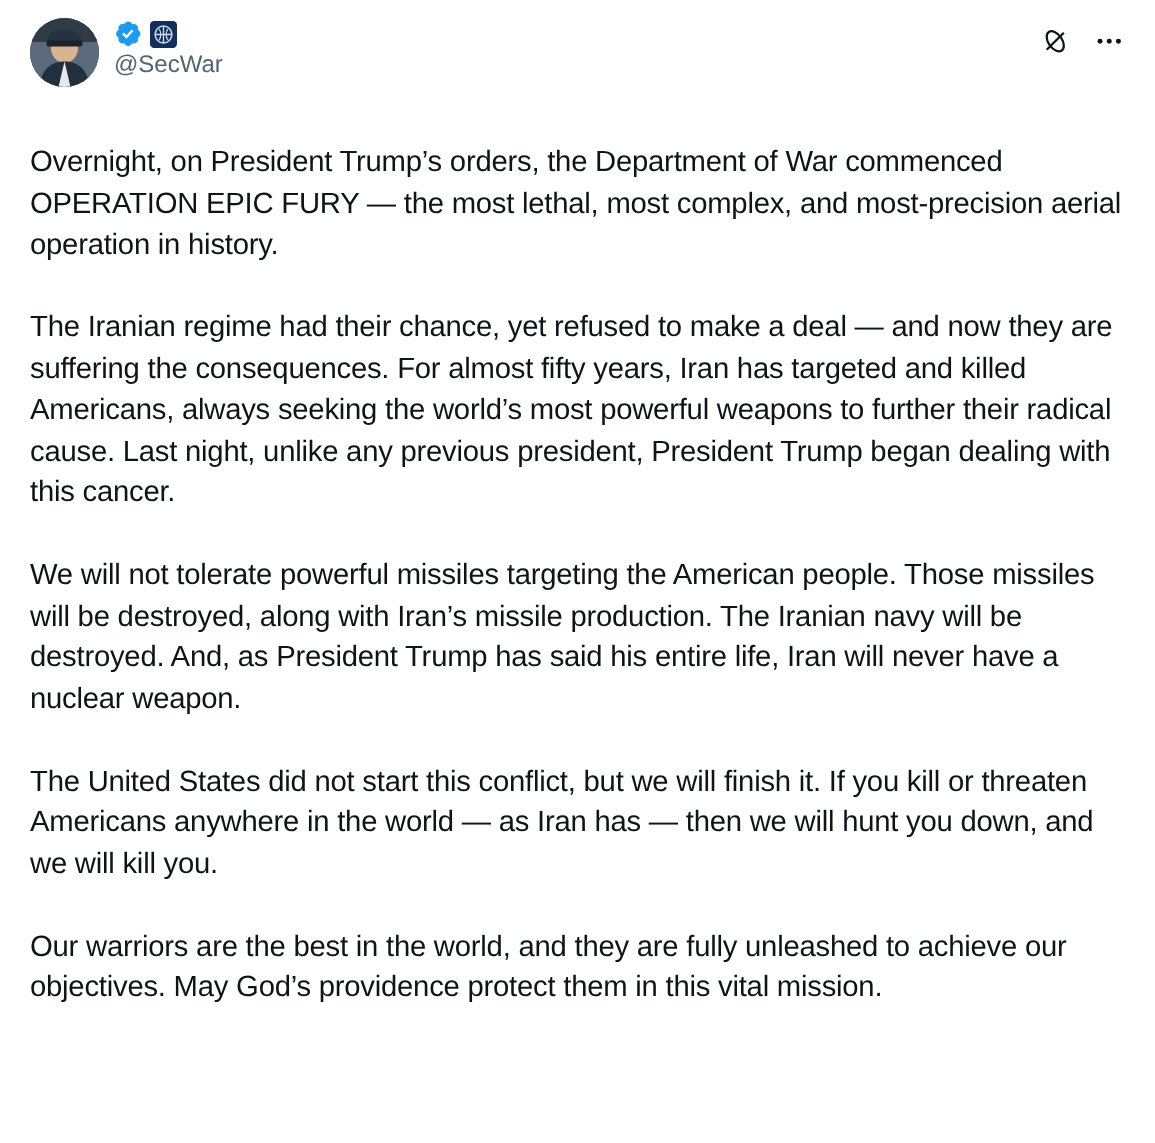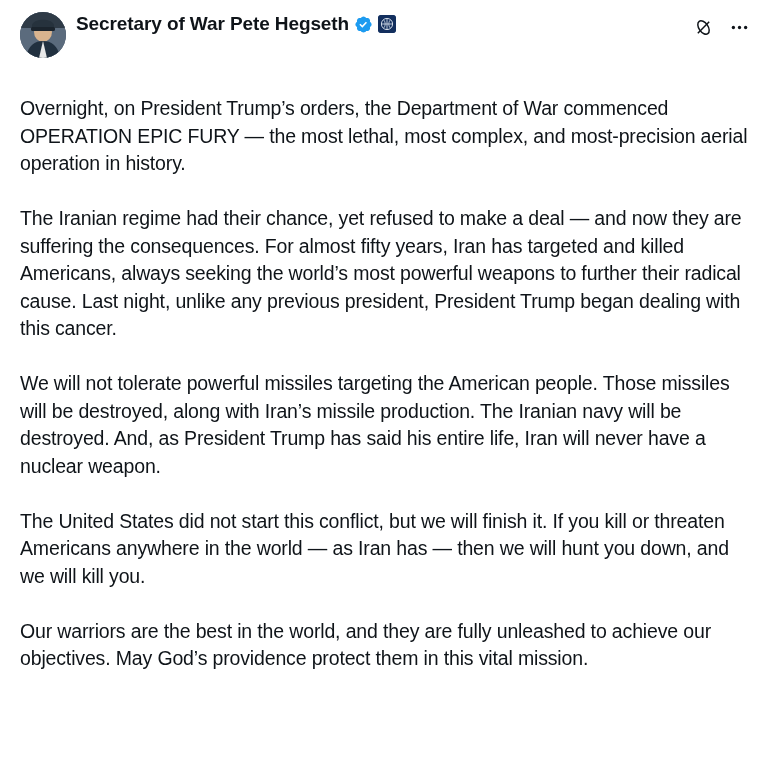--- a/index.html
+++ b/index.html
@@ -118,35 +118,35 @@
         <ellipse cx="23" cy="20" rx="9" ry="10" fill="#d9b48f"></ellipse>
         <path d="M6 46 C8 33 15 29 23 29 C31 29 38 33 40 46 Z" fill="#21303f"></path>
         <path d="M23 29 L19 46 L27 46 Z" fill="#e8e8e8"></path>
         <path d="M12 13 C14 6 32 6 34 13 L34 17 L12 17 Z" fill="#26323d"></path>
         <rect x="11" y="15" width="24" height="4" rx="1.5" fill="#1b242d"></rect>
       </svg>
     </div>
 
     <div class="identity">
       <div class="name-row">
-        <span class="display-name">Secretary of War Pete Hegseth</span>
         <span class="badge-verified">
           <svg width="19" height="19" viewBox="0 0 22 22" aria-hidden="true">
             <path fill="#1d9bf0" d="M20.396 11c-.018-.646-.215-1.275-.57-1.816-.354-.54-.852-.972-1.438-1.246.223-.607.27-1.264.14-1.897-.131-.634-.437-1.218-.882-1.687-.47-.445-1.053-.75-1.687-.882-.633-.13-1.29-.083-1.897.14-.273-.587-.704-1.086-1.245-1.44S11.647 1.62 11 1.604c-.646.017-1.273.213-1.813.568s-.969.854-1.24 1.44c-.608-.223-1.267-.272-1.902-.14-.635.13-1.22.436-1.69.882-.445.47-.749 1.055-.878 1.688-.13.633-.08 1.29.144 1.896-.587.274-1.087.705-1.443 1.245-.356.54-.555 1.17-.574 1.817.02.647.218 1.276.574 1.816.356.54.856.972 1.443 1.245-.224.606-.274 1.263-.144 1.896.13.634.433 1.218.877 1.688.47.443 1.054.747 1.687.878.633.132 1.29.084 1.897-.136.274.586.705 1.084 1.246 1.439.54.354 1.17.551 1.816.569.647-.016 1.276-.213 1.817-.567s.972-.854 1.245-1.44c.604.239 1.266.296 1.903.164.636-.132 1.22-.447 1.68-.907.46-.46.776-1.044.908-1.681s.075-1.299-.165-1.903c.586-.274 1.084-.705 1.439-1.246.354-.54.551-1.17.569-1.816zM9.662 14.85l-3.429-3.428 1.293-1.302 2.072 2.072 4.101-4.502 1.347 1.247z"></path>
           </svg>
         </span>
         <span class="badge-affiliate">
           <svg width="18" height="18" viewBox="0 0 18 18" aria-hidden="true">
             <rect width="18" height="18" rx="3" fill="#132f5e"></rect>
             <circle cx="9" cy="9" r="5.6" fill="none" stroke="#cfd9e6" stroke-width="1"></circle>
             <path d="M9 3.4 L9 14.6 M3.4 9 L14.6 9" stroke="#cfd9e6" stroke-width="0.9"></path>
             <path d="M6 5.2 C7.6 7.2 7.6 10.8 6 12.8 M12 5.2 C10.4 7.2 10.4 10.8 12 12.8" fill="none" stroke="#cfd9e6" stroke-width="0.8"></path>
           </svg>
         </span>
       </div>
+      <div class="handle">@SecWar</div>
     </div>
 
     <div class="actions">
       <span class="icon-btn">
         <svg width="21" height="21" viewBox="0 0 24 24" aria-hidden="true">
           <ellipse cx="12" cy="12" rx="5.2" ry="8.6" transform="rotate(-35 12 12)" fill="none" stroke="#0f1419" stroke-width="1.7"></ellipse>
           <line x1="5.5" y1="18.5" x2="18.5" y2="5.5" stroke="#0f1419" stroke-width="1.7"></line>
         </svg>
       </span>
       <span class="icon-btn">

